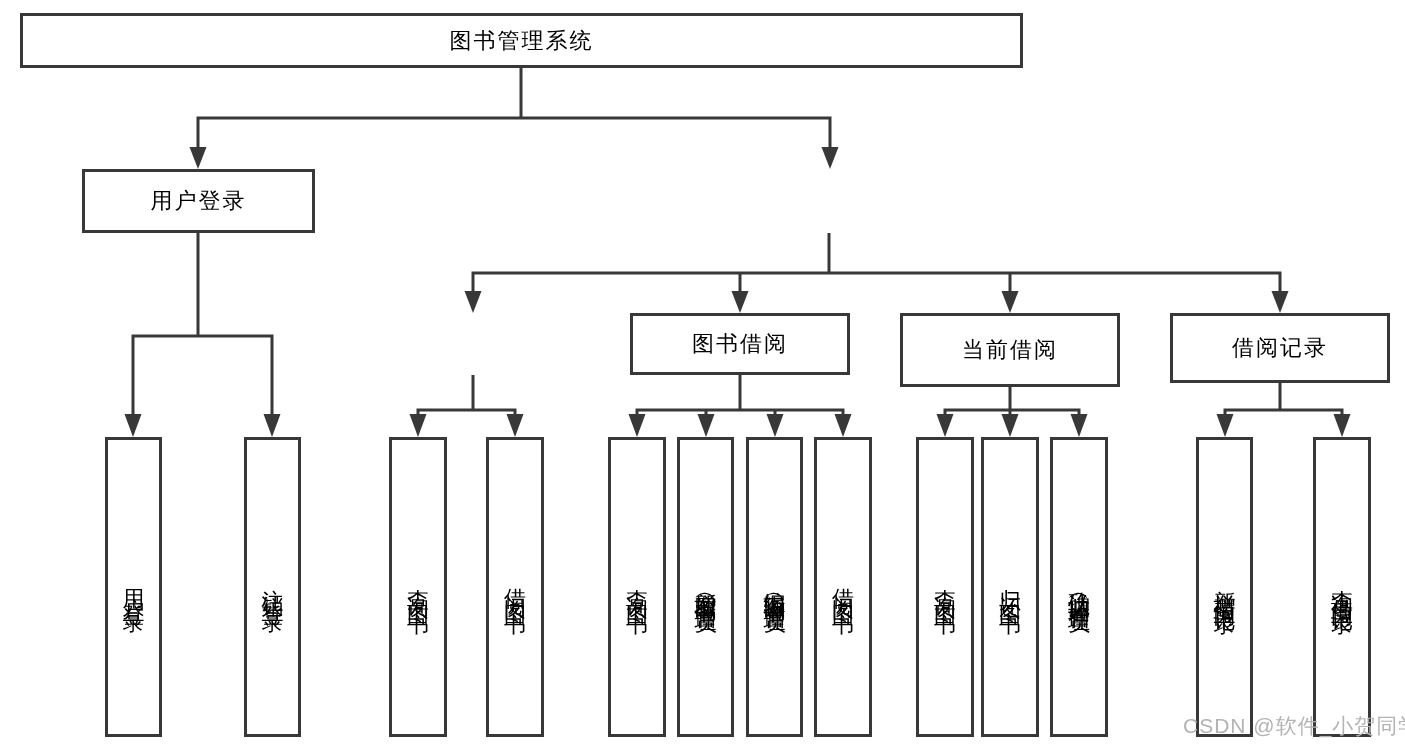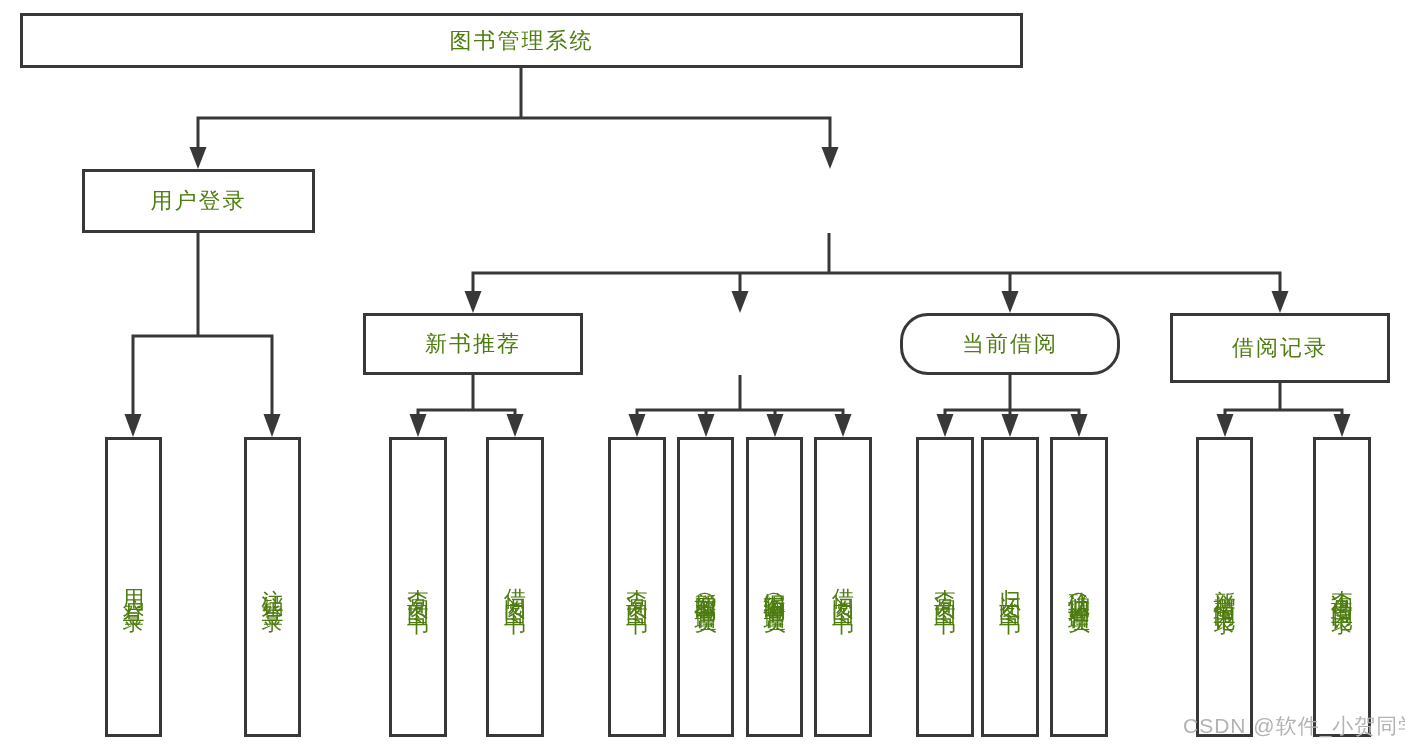--- a/index.html
+++ b/index.html
@@ -22,21 +22,21 @@
     position: absolute;
     box-sizing: border-box;
     border: 3px solid #383838;
     background: #ffffff;
     display: flex;
     align-items: center;
     justify-content: center;
     z-index: 2;
     font-size: 22px;
     line-height: 1;
-    color: #4d7c0f;
+    color: #000000;
   }
   .h { letter-spacing: 2px; white-space: nowrap; }
   .v .vlabel {
     writing-mode: vertical-lr;
     text-orientation: mixed;
     letter-spacing: 8px;
     font-size: 22px;
     white-space: nowrap;
   }
   .v .vlabel.ls-mid  { letter-spacing: 5px; }
@@ -99,26 +99,26 @@
 
   <div class="box h" style="left:20px; top:13px; width:1003px; height:55px;">
       <span>图书管理系统</span>
     </div>
 
   <div class="box h" style="left:82px; top:169px; width:233px; height:64px;">
       <span>用户登录</span>
     </div>
 
 
-  <div class="box h" style="left:363px; top:313px; width:220px; height:62px;">
-      <span>新书推荐</span>
+
+  <div class="box h" style="left:630px; top:313px; width:220px; height:62px;">
+      <span>图书借阅</span>
     </div>
 
-
-  <div class="box h" style="left:900px; top:313px; width:220px; height:62px;border-radius:28px;">
+  <div class="box h" style="left:900px; top:313px; width:220px; height:74px;">
       <span>当前借阅</span>
     </div>
 
   <div class="box h" style="left:1170px; top:313px; width:220px; height:70px;">
       <span>借阅记录</span>
     </div>
 
   <div class="box v" style="left:105px; top:437px; width:57px; height:300px;">
       <span class="vlabel">用户登录</span>
     </div>

